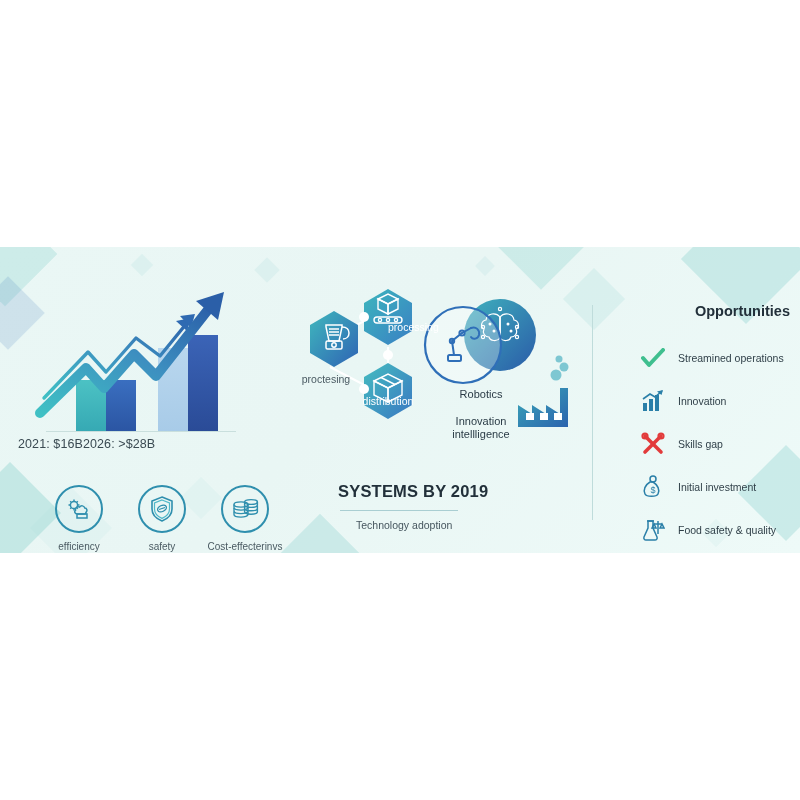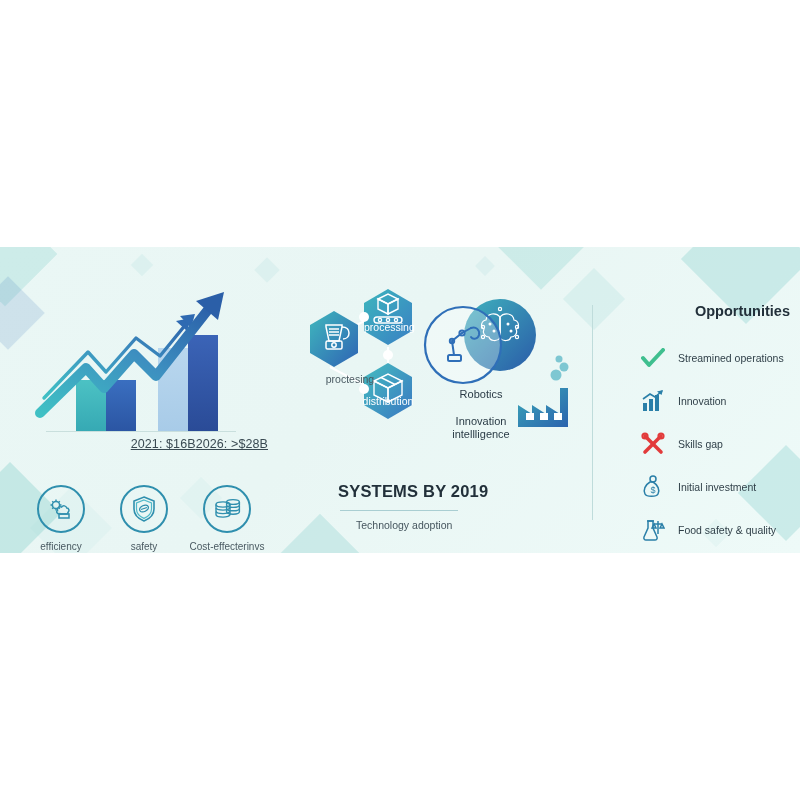--- a/index.html
+++ b/index.html
@@ -66,30 +66,29 @@
     width: 190px;
     height: 1px;
     background: #c9dfdd;
   }
   #bar-labels {
     position: absolute;
     left: 0px;
     top: 157px;
     width: 250px;
     display: flex;
-    justify-content: flex-end;
+    justify-content: flex-start;
     font-size: 12.5px;
     color: #3a4a52;
     letter-spacing: 0.1px;
-    text-decoration: underline;
   }
 
   #benefit-row {
     position: absolute;
-    left: 6px;
+    left: 24px;
     top: 205px;
     width: 240px;
     display: flex;
     justify-content: space-between;
     align-items: flex-end;
   }
   .benefit {
     width: 74px;
     display: flex;
     flex-direction: column;
@@ -467,23 +466,23 @@
           <path d="M250 150 v-22 l14 9 v-9 l14 9 v-9 l14 9 v-26 h8 v39 z" fill="url(#factoryG)"></path>
           <rect x="258" y="136" width="8" height="7" fill="#ffffff"></rect>
           <rect x="272" y="136" width="8" height="7" fill="#ffffff"></rect>
           <rect x="286" y="136" width="8" height="7" fill="#ffffff"></rect>
           <circle cx="288" cy="98" r="5.5" fill="#7ec7d2"></circle>
           <circle cx="296" cy="90" r="4.5" fill="#7ec7d2"></circle>
           <circle cx="291" cy="82" r="3.5" fill="#7ec7d2"></circle>
         </g>
       </svg>
 
-      <div class="hex-label" style="left:96px; top:44px; width:48px;">processing</div>
+      <div class="hex-label" style="left:96px; top:44px; width:48px;padding-left:24px;">processing</div>
       <div class="hex-label" style="left:94px; top:118px; width:52px;">distribution</div>
-      <div class="ext-label" style="left:56px; top:96px; width:52px;">proctesing</div>
+      <div class="ext-label" style="left:32px; top:96px; width:52px;">proctesing</div>
 
       <div id="robotics-label">Robotics</div>
       <div id="ai-label">
         <div>Innovation</div>
         <div>intellligence</div>
       </div>
 
       <div id="title-block">
         <div id="main-title">
           <div>SYSTEMS BY 2019</div>

